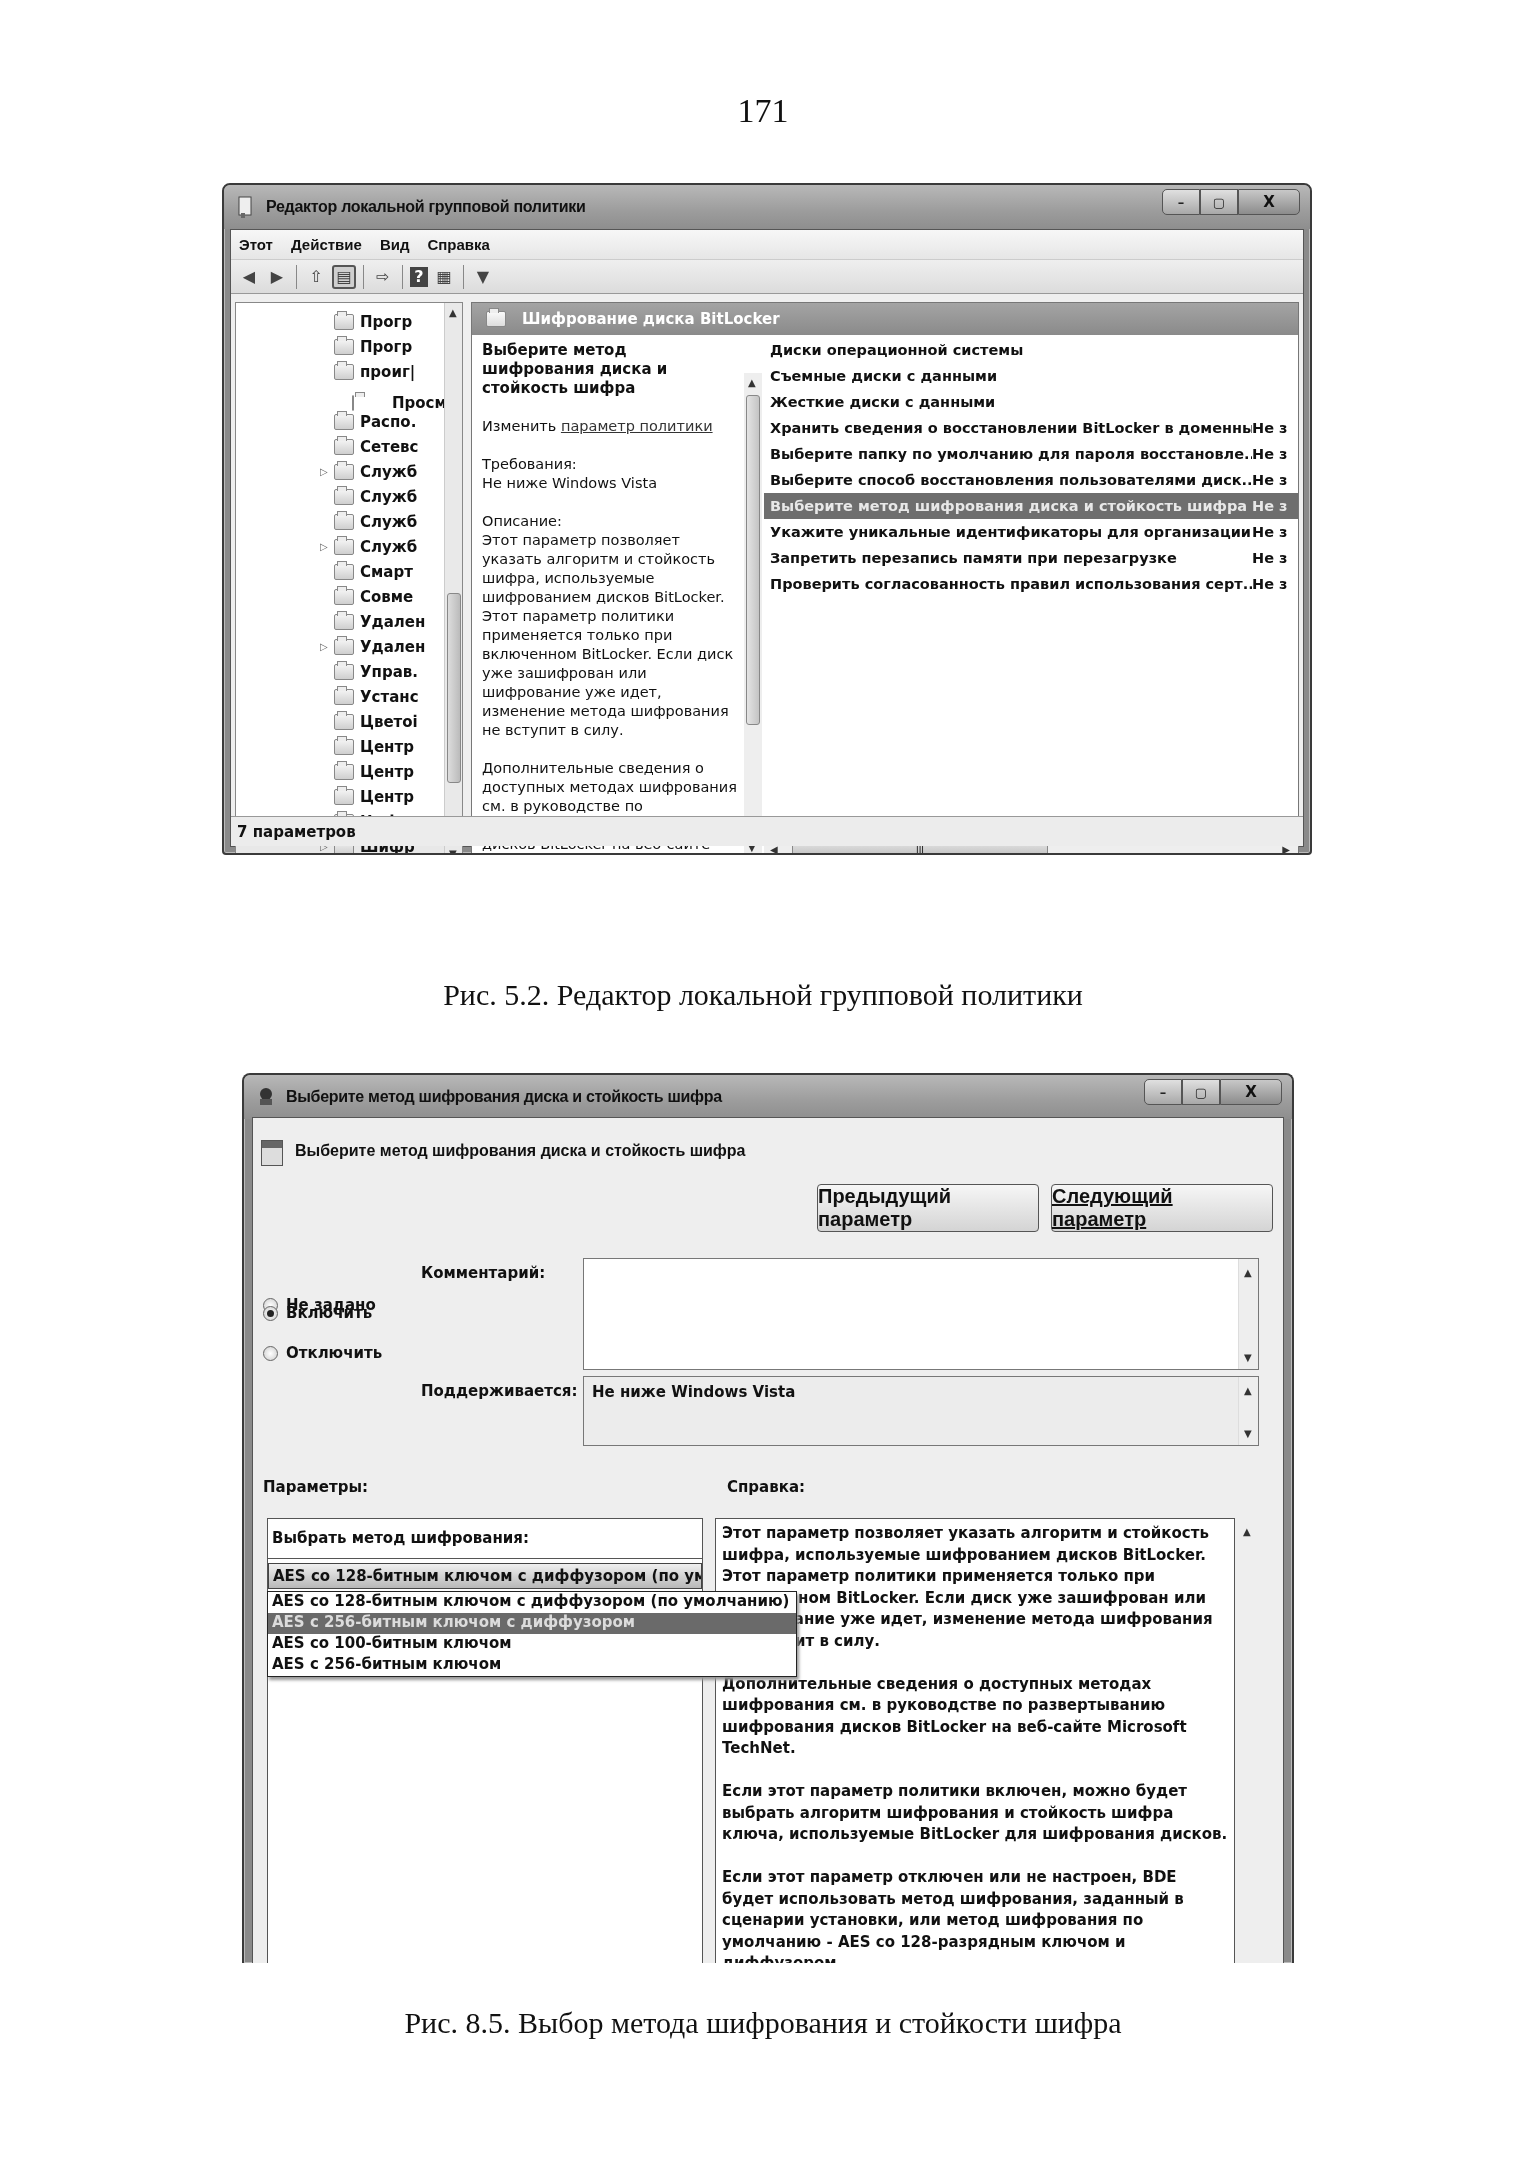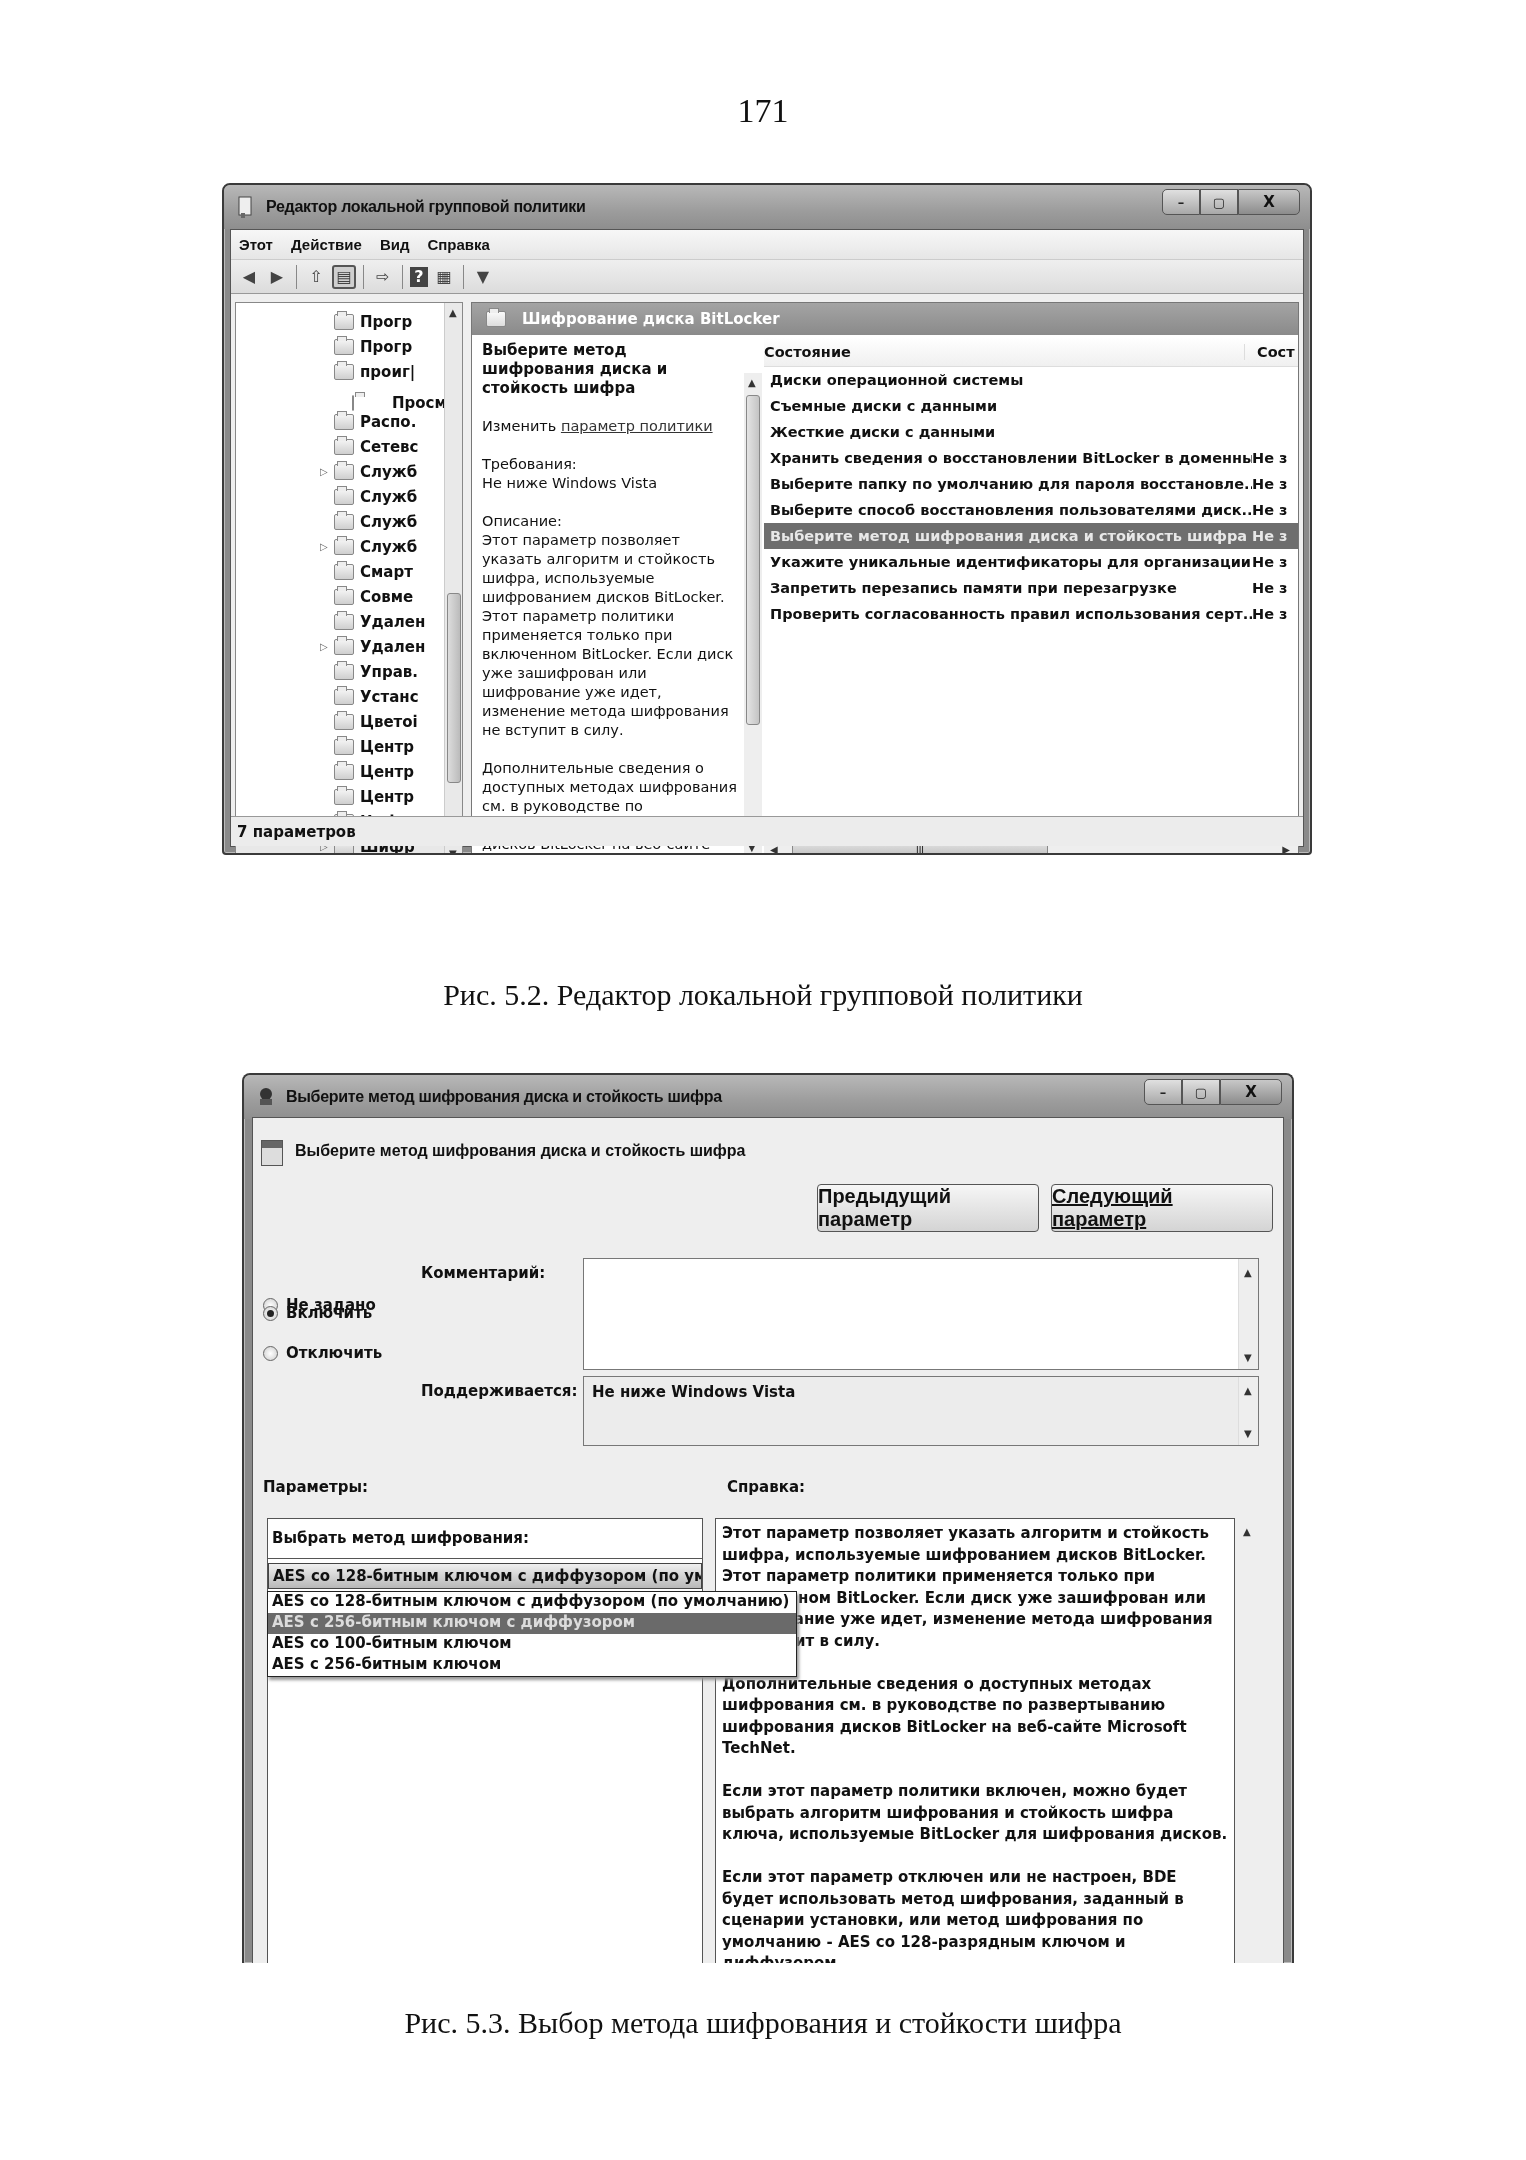--- a/index.html
+++ b/index.html
@@ -292,24 +292,20 @@
         <div>Этот параметр позволяет указать алгоритм и стойкость шифра, используемые шифрованием дисков BitLocker. Этот параметр политики применяется только при включенном BitLocker. Если диск уже зашифрован или шифрование уже идет, изменение метода шифрования не вступит в силу.</div>
         <div class="gap"></div>
         <div>Дополнительные сведения о доступных методах шифрования см. в руководстве по развертыванию шифрования дисков BitLocker на веб-сайте</div>
       </div>
       <div class="desc-scroll">
         <span class="arr" style="left:4px;top:4px;">▲</span>
         <div class="thumb"></div>
         <span class="arr" style="left:4px;bottom:4px;">▼</span>
       </div>
       <div class="list" id="list">
-        <div class="list-head">
-          <span class="c1">Состояние</span>
-          <span class="c2">Сост</span>
-        </div>
       <div class="list-row">
             <span class="c1">Диски операционной системы</span>
             <span class="c2"></span>
           </div>
           <div class="list-row">
             <span class="c1">Съемные диски с данными</span>
             <span class="c2"></span>
           </div>
           <div class="list-row">
             <span class="c1">Жесткие диски с данными</span>
@@ -434,13 +430,13 @@
         <p>Если этот параметр политики включен, можно будет выбрать алгоритм шифрования и стойкость шифра ключа, используемые BitLocker для шифрования дисков.</p>
         <p>Если этот параметр отключен или не настроен, BDE будет использовать метод шифрования, заданный в сценарии установки, или метод шифрования по умолчанию - AES со 128-разрядным ключом и диффузором.</p>
       </div>
     <div class="help-sb">
       <span class="arr" style="left:6px;top:8px;">▲</span>
 
     </div>
   </div>
 </div>
 
-<div class="caption" style="top:2006px;">Рис. 5.3. Выбор метода шифрования и стойкости шифра</div>
+<div class="caption" style="top:2006px;">Рис. 8.5. Выбор метода шифрования и стойкости шифра</div>
 
 </body></html>

